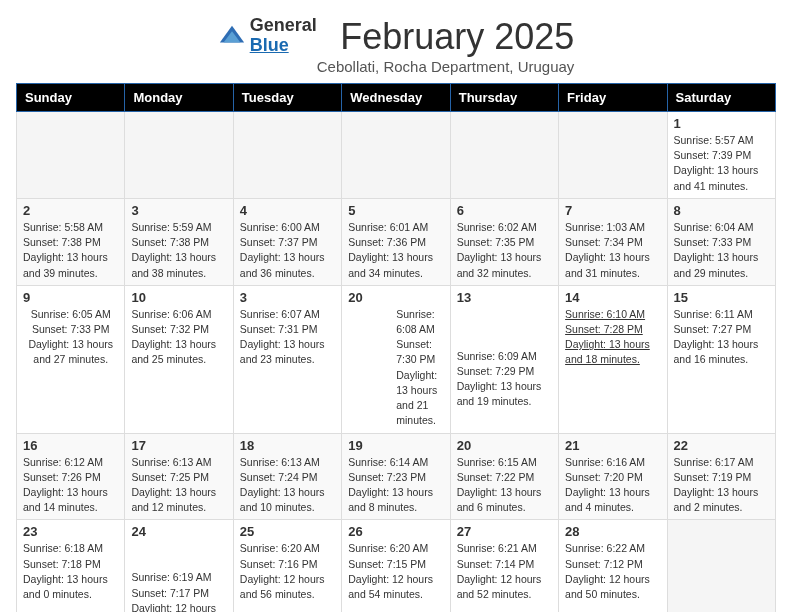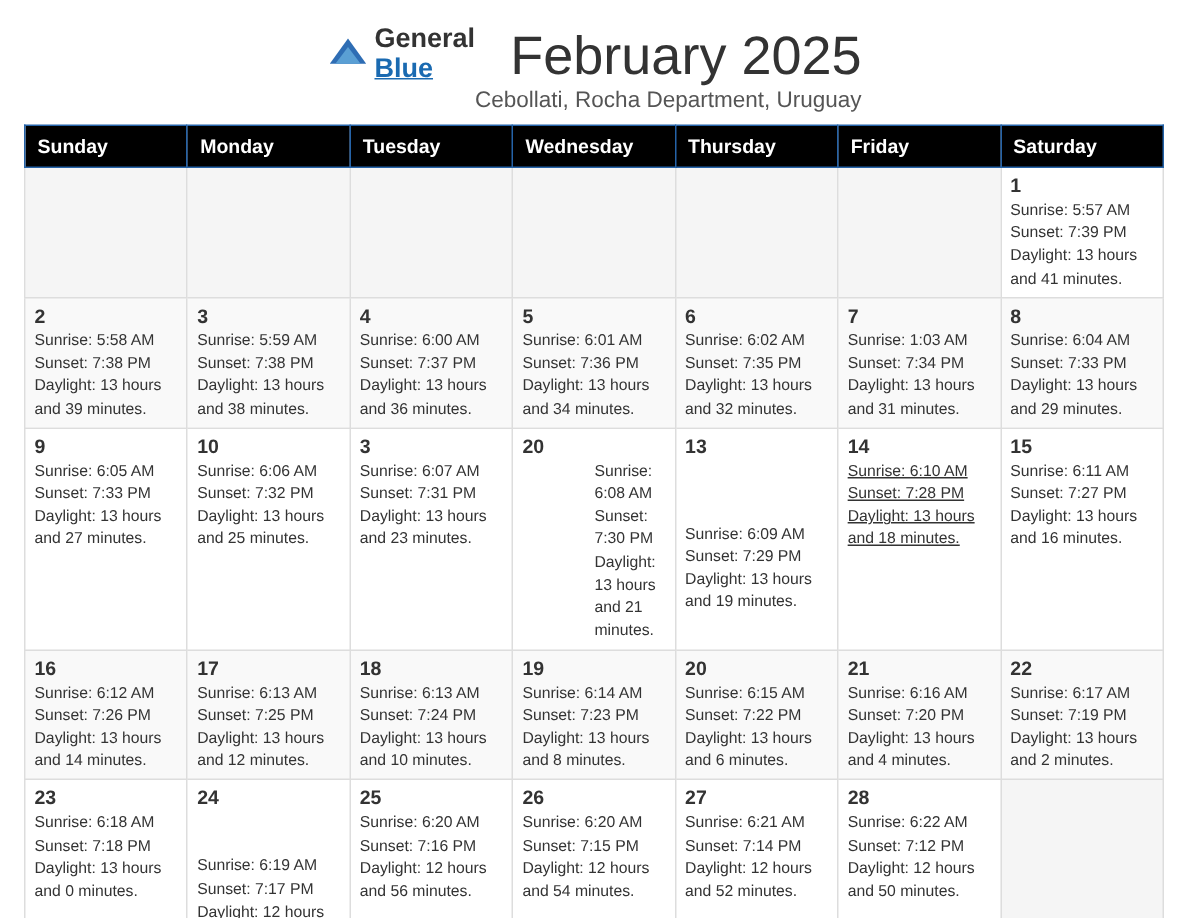--- a/index.html
+++ b/index.html
@@ -196,21 +196,21 @@
           <span class="day-number">8</span>
           <div class="day-info" style="white-space: pre-line;">Sunrise: 6:04 AM
 Sunset: 7:33 PM
 Daylight: 13 hours
 and 29 minutes.</div>
         </td>
       </tr>
       <tr class="week-row">
         <td>
           <span class="day-number">9</span>
-          <div class="day-info" style="white-space: pre-line;">Sunrise: 6:05 AM
+          <div class="day-info" style="white-space: pre-line; text-align: center;">Sunrise: 6:05 AM
 Sunset: 7:33 PM
 Daylight: 13 hours
 and 27 minutes.</div>
         </td>
         <td>
           <span class="day-number">10</span>
           <div class="day-info" style="white-space: pre-line;">Sunrise: 6:06 AM
 Sunset: 7:32 PM
 Daylight: 13 hours
 and 25 minutes.</div>

